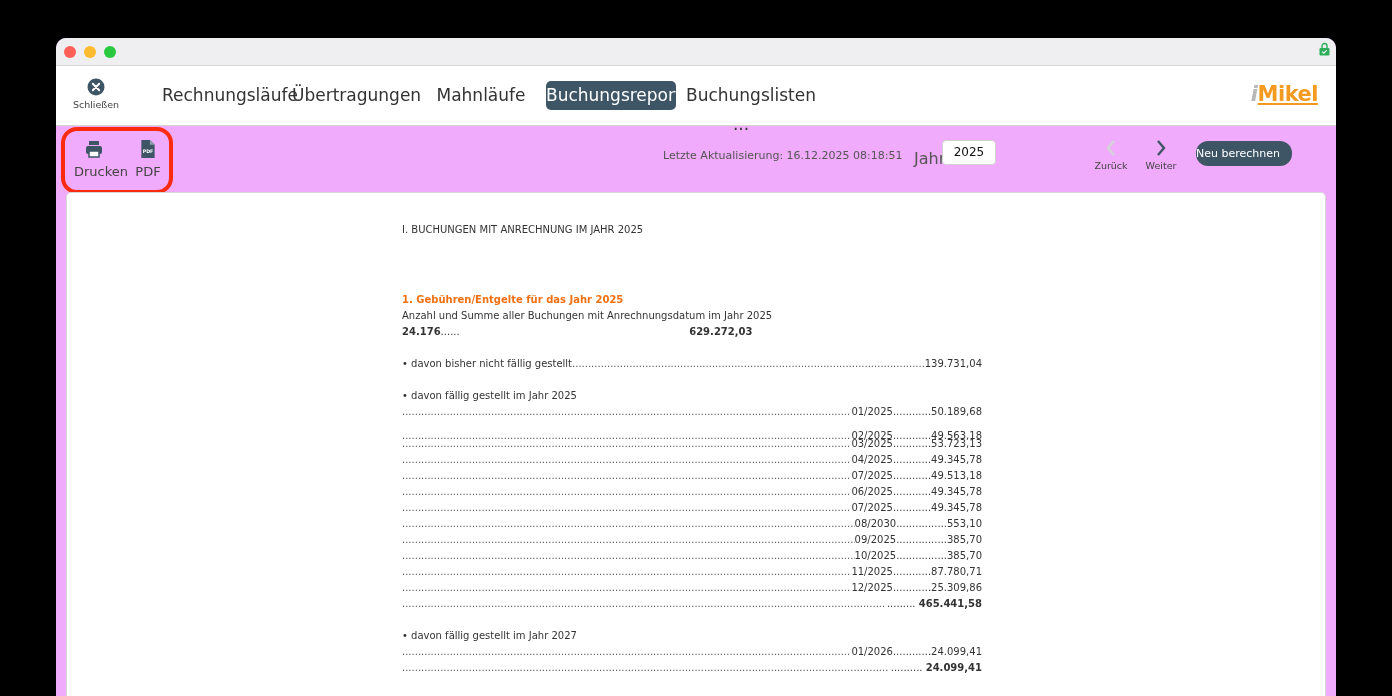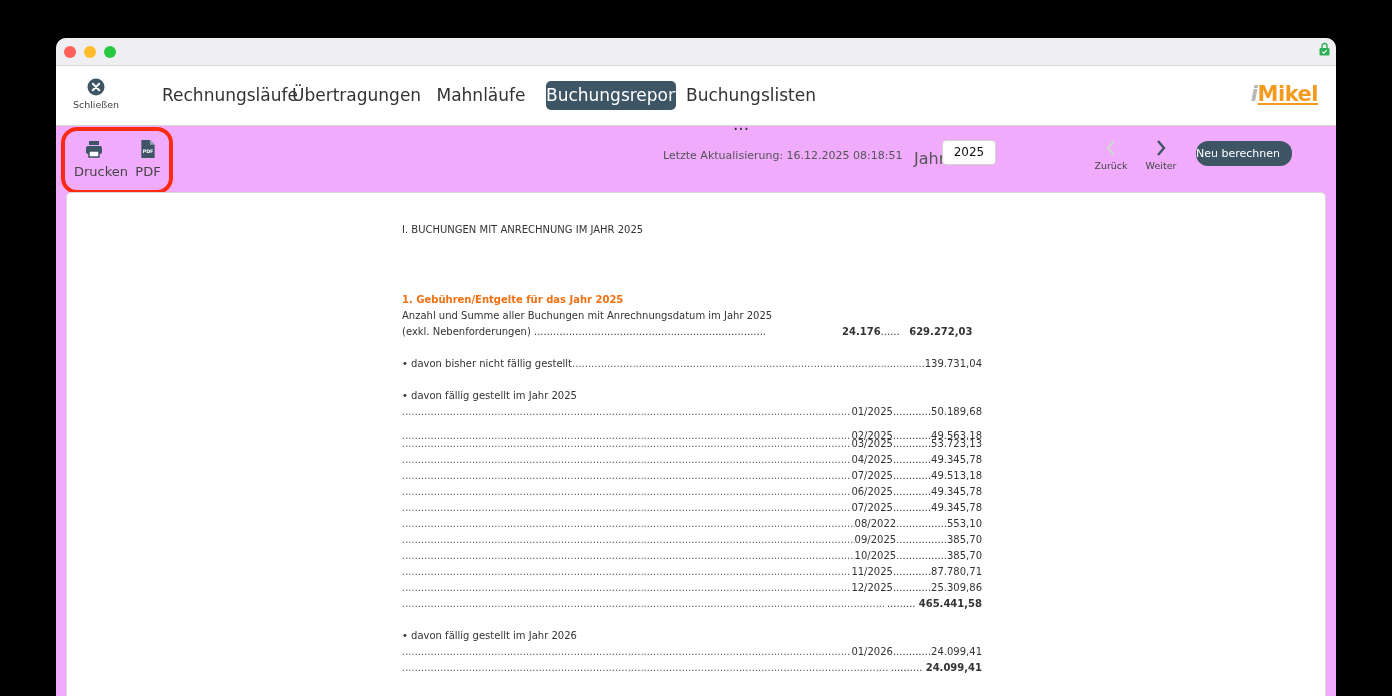--- a/index.html
+++ b/index.html
@@ -164,21 +164,20 @@
   </div>
 
   <div class="report">
     <div class="doc">
       <div class="line section-title" style="top:30px;">I. BUCHUNGEN MIT ANRECHNUNG IM JAHR 2025</div>
 
       <div class="line orange-title" style="top:100px;">1. Gebühren/Entgelte für das Jahr 2025</div>
       <div class="line" style="top:116px;">Anzahl und Summe aller Buchungen mit Anrechnungsdatum im Jahr 2025</div>
       <div class="line" style="top:132px;">
         <div class="row">
-          <span style="flex:none;width:440px;overflow:hidden;">(exkl. Nebenforderungen) .........................................................................</span>
           <span class="bold" style="flex:none;">24.176</span>
           <span style="flex:none;">......</span>
           <span class="amount bold" style="flex:1;">629.272,03</span>
         </div>
       </div>
 
       <div class="line" style="top:164px;">
         <div class="row">
           <span style="flex:none;">• davon bisher nicht fällig gestellt</span>
           <span class="dots"></span>
@@ -240,21 +239,21 @@
           <div class="row">
             <span class="dots"></span>
             <span class="period">07/2025</span>
             <span>............</span>
             <span class="amount">49.345,78</span>
           </div>
         </div>
       <div class="line" style="top:324px;">
           <div class="row">
             <span class="dots"></span>
-            <span class="period">08/2022</span>
+            <span class="period">08/2030</span>
             <span>................</span>
             <span class="amount">553,10</span>
           </div>
         </div>
       <div class="line" style="top:340px;">
           <div class="row">
             <span class="dots"></span>
             <span class="period">09/2025</span>
             <span>................</span>
             <span class="amount">385,70</span>
@@ -287,21 +286,21 @@
       <div class="line" style="top:404px;">
           <div class="row">
             <span class="dots"></span>
             <span style="flex:none;">&nbsp;</span>
             <span>.........</span>
             <span style="flex:none;">&nbsp;</span>
             <span class="amount bold">465.441,58</span>
           </div>
         </div>
 
-      <div class="line" style="top:436px;">• davon fällig gestellt im Jahr 2026</div>
+      <div class="line" style="top:436px;">• davon fällig gestellt im Jahr 2027</div>
       <div class="line" style="top:452px;">
           <div class="row">
             <span class="dots"></span>
             <span class="period">01/2026</span>
             <span>............</span>
             <span class="amount">24.099,41</span>
           </div>
         </div>
       <div class="line" style="top:468px;">
           <div class="row">

